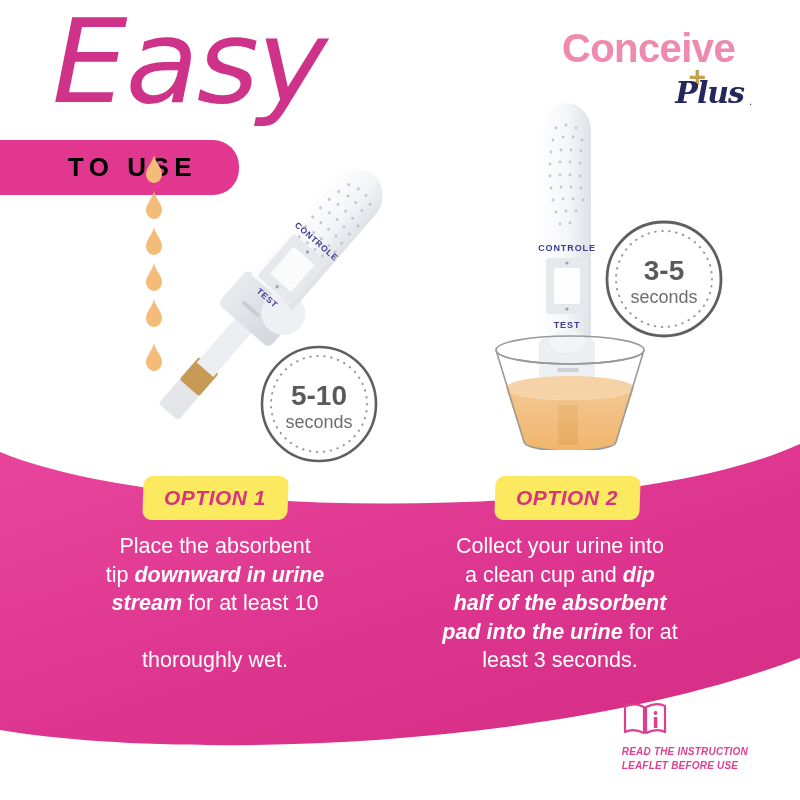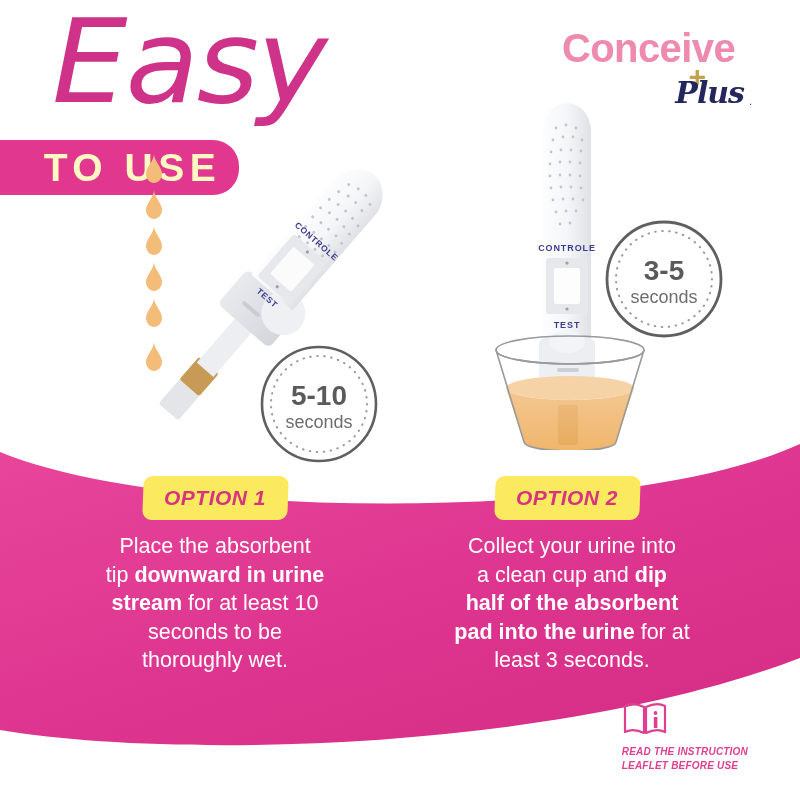--- a/index.html
+++ b/index.html
@@ -20,21 +20,21 @@
     transform-origin:left top;
   }
   .touse-banner{
     position:absolute; left:-14px; top:140px;
     width:253px;height:55px;
     background:#e2378f;
     border-top-right-radius:26px;border-bottom-right-radius:26px;
     display:flex;align-items:center;justify-content:center;
   }
   .touse-banner span{
-    color:#fef9c3;font-size:39px;font-weight:bold;letter-spacing:5.5px;
+    color:#000000;font-size:26px;font-weight:bold;letter-spacing:5.5px;
     padding-left:40px;
   }
 
   
   .logo{position:absolute; right:48px; top:28px; width:190px; }
   .logo-conceive{
     font-size:40px;font-weight:bold;color:#ef8aaf;letter-spacing:-0.6px;
     line-height:1;font-family:"Liberation Sans",sans-serif;
   }
   .logo-row2{position:relative;height:46px;}
@@ -66,23 +66,23 @@
     letter-spacing:0.5px;transform:skewX(2deg);
   }
   #option-tab-1{left:143px;top:476px;width:145px;}
   #option-tab-2{left:495px;top:476px;width:145px;}
 
   
   .option-text{
     position:absolute;width:320px;text-align:center;color:#ffffff;
     font-size:21.5px;line-height:1.33;font-weight:300;
   }
-  .option-text b{font-weight:bold;}
+  .option-text b{font-weight:bold;font-style:italic;}
   #option-text-1{left:55px;top:532px;}
-  #option-text-2{left:412px;top:532px;}
+  #option-text-2{left:400px;top:532px;}
 
   
   .footer{position:absolute;right:52px;bottom:28px;}
   .leaflet-icon{display:inline-block;margin-bottom:4px;}
   .footer-text{
     font-size:10px;font-weight:bold;font-style:italic;color:#de3f90;
     line-height:1.35;letter-spacing:0.2px;
   }
 
   
@@ -304,21 +304,21 @@
     <span>OPTION 1</span>
   </div>
   <div class="option-tab" id="option-tab-2">
     <span>OPTION 2</span>
   </div>
 
   <div class="option-text" id="option-text-1">
     <span>Place the absorbent</span><br>
     <span>tip </span><b>downward in urine</b><br>
     <b>stream</b><span> for at least 10</span><br>
-    <span>seconds to be</span><br>
+    <br>
     <span>thoroughly wet.</span>
   </div>
 
   <div class="option-text" id="option-text-2">
     <span>Collect your urine into</span><br>
     <span>a clean cup and </span><b>dip</b><br>
     <b>half of the absorbent</b><br>
     <b>pad into the urine</b><span> for at</span><br>
     <span>least 3 seconds.</span>
   </div>

